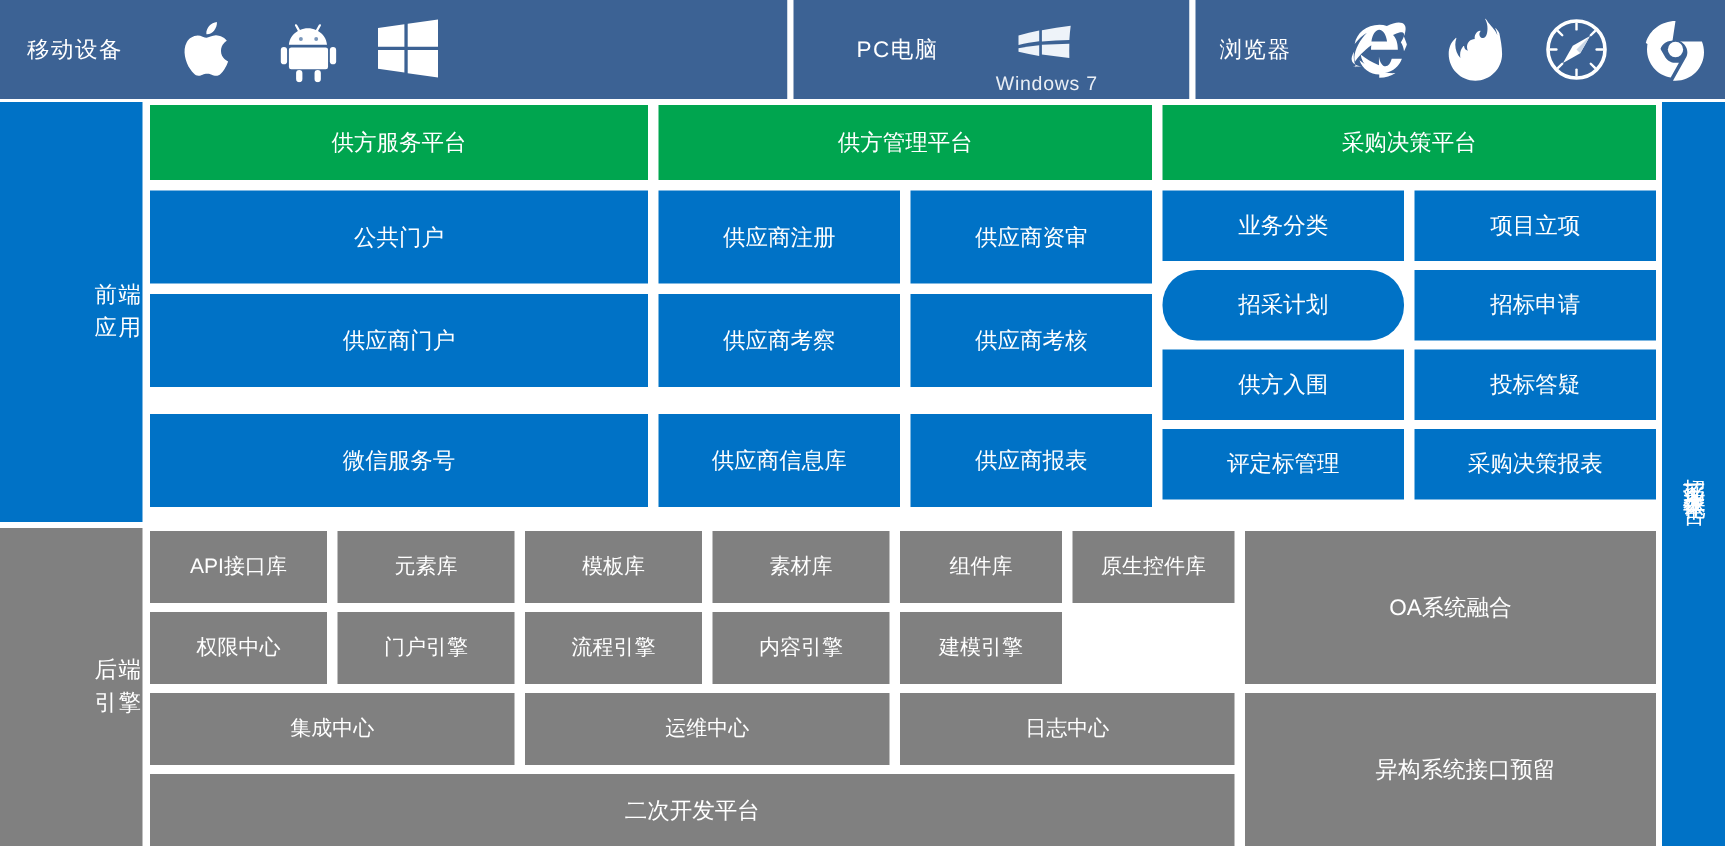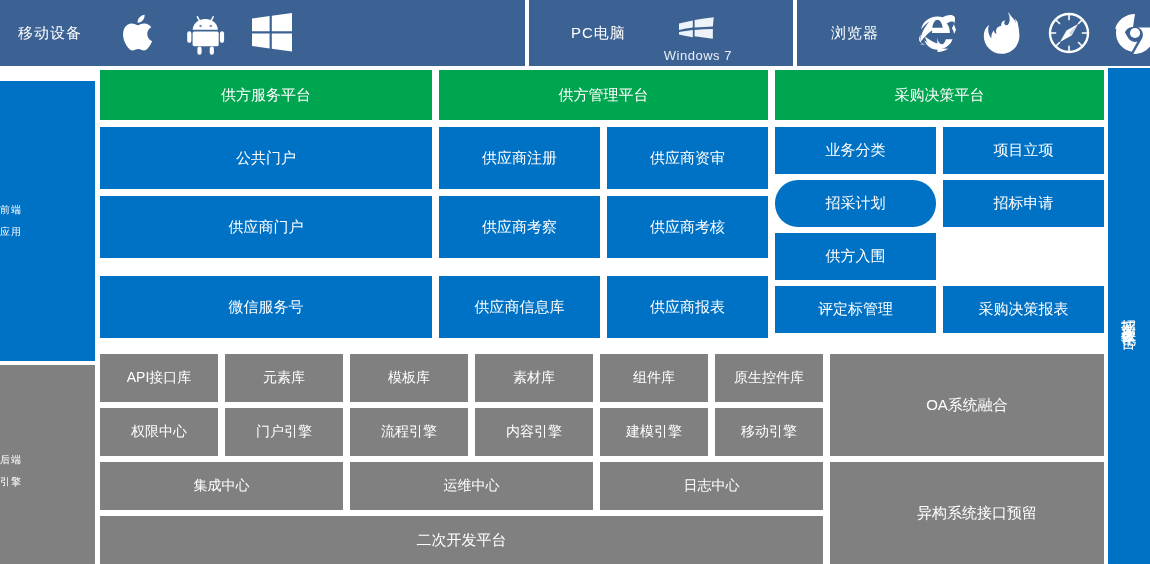--- a/index.html
+++ b/index.html
@@ -17,38 +17,38 @@
   .topbar{
     position:absolute;left:0;top:0;width:1150px;height:66px;
     display:flex;
   }
   .top-seg{
     height:66px;background:#3c6294;display:flex;align-items:center;
     box-sizing:border-box;
   }
   .top-seg.s1{width:525px;padding-left:18px;text-align:center;}
   .top-seg.s2{width:264px;padding-left:42px;}
-  .top-seg.s3{width:353px;padding-left:34px;}
+  .top-seg.s3{width:353px;padding-left:16px;}
   .top-gap{width:4px;height:66px;background:#ffffff;}
   .top-label{
     font-size:15px;color:#ffffff;white-space:nowrap;letter-spacing:1px;
   }
   .top-icons{display:flex;align-items:center;gap:22px;margin-left:36px;}
   .ic{width:44px;height:44px;display:flex;align-items:center;justify-content:center;}
   .ic svg{display:block;}
   .win7wrap{display:flex;flex-direction:column;align-items:center;margin-left:38px;}
   .win7txt{font-size:13px;color:#e9eef5;margin-top:1px;letter-spacing:.5px;}
 
   
   .main{position:absolute;left:0;top:68px;width:1150px;height:496px;}
 
   .side{
     position:absolute;left:0;width:95px;
-    display:flex;align-items:center;justify-content:flex-start;
-    text-align:center;font-size:10px;line-height:22px;letter-spacing:1px;margin-top:13px;
+    display:flex;align-items:center;justify-content:flex-end;
+    text-align:center;font-size:15px;line-height:22px;letter-spacing:1px;
   }
   .side-front{top:0;height:280px;background:#0072c6;}
   .side-back{top:284px;height:212px;background:#808080;}
 
   .rightbar{
     position:absolute;left:1108px;top:0;width:42px;height:496px;
     background:#0072c6;display:flex;align-items:center;justify-content:center;
   }
   .rightbar span{
     font-size:15px;line-height:21px;letter-spacing:2px;
@@ -215,40 +215,40 @@
       <div class="cell blue" style="left:339px;top:208px;width:161px;height:62px;">供应商信息库</div>
       <div class="cell blue" style="left:507px;top:208px;width:161px;height:62px;">供应商报表</div>
 
       <div class="cell blue" style="left:675px;top:59px;width:161px;height:47px;">业务分类</div>
       <div class="cell blue" style="left:843px;top:59px;width:161px;height:47px;text-align:right;">项目立项</div>
 
       <div class="cell blue" style="left:675px;top:112px;width:161px;height:47px;border-radius:23px;">招采计划</div>
       <div class="cell blue" style="left:843px;top:112px;width:161px;height:47px;">招标申请</div>
 
       <div class="cell blue" style="left:675px;top:165px;width:161px;height:47px;">供方入围</div>
+      <div class="cell blue" style="left:843px;top:165px;width:161px;height:47px;">投标答疑</div>
 
       <div class="cell blue" style="left:675px;top:218px;width:161px;height:47px;">评定标管理</div>
       <div class="cell blue" style="left:843px;top:218px;width:161px;height:47px;">采购决策报表</div>
     </div>
 
     <div class="back">
 
       <div class="cell gray" style="left:0px;top:2px;width:118px;height:48px;text-align:right;">API接口库</div>
       <div class="cell gray" style="left:125px;top:2px;width:118px;height:48px;">元素库</div>
       <div class="cell gray" style="left:250px;top:2px;width:118px;height:48px;">模板库</div>
       <div class="cell gray" style="left:500px;top:2px;width:108px;height:48px;">组件库</div>
       <div class="cell gray" style="left:375px;top:2px;width:118px;height:48px;">素材库</div>
       <div class="cell gray" style="left:615px;top:2px;width:108px;height:48px;">原生控件库</div>
 
       <div class="cell gray" style="left:0px;top:56px;width:118px;height:48px;">权限中心</div>
       <div class="cell gray" style="left:125px;top:56px;width:118px;height:48px;">门户引擎</div>
       <div class="cell gray" style="left:250px;top:56px;width:118px;height:48px;">流程引擎</div>
       <div class="cell gray" style="left:375px;top:56px;width:118px;height:48px;">内容引擎</div>
       <div class="cell gray" style="left:500px;top:56px;width:108px;height:48px;">建模引擎</div>
-      <div class="cell gray" style="left:615px;top:56px;width:108px;height:48px;">移动引擎</div>
 
       <div class="cell gray" style="left:0px;top:110px;width:243px;height:48px;">集成中心</div>
       <div class="cell gray" style="left:250px;top:110px;width:243px;height:48px;">运维中心</div>
       <div class="cell gray" style="left:500px;top:110px;width:223px;height:48px;">日志中心</div>
 
       <div class="cell gray big" style="left:0px;top:164px;width:723px;height:48px;">二次开发平台</div>
 
       <div class="cell gray big" style="left:730px;top:2px;width:274px;height:102px;">OA系统融合</div>
       <div class="cell gray big" style="left:730px;top:110px;width:274px;height:102px;padding-left:20px;">异构系统接口预留</div>
     </div>

